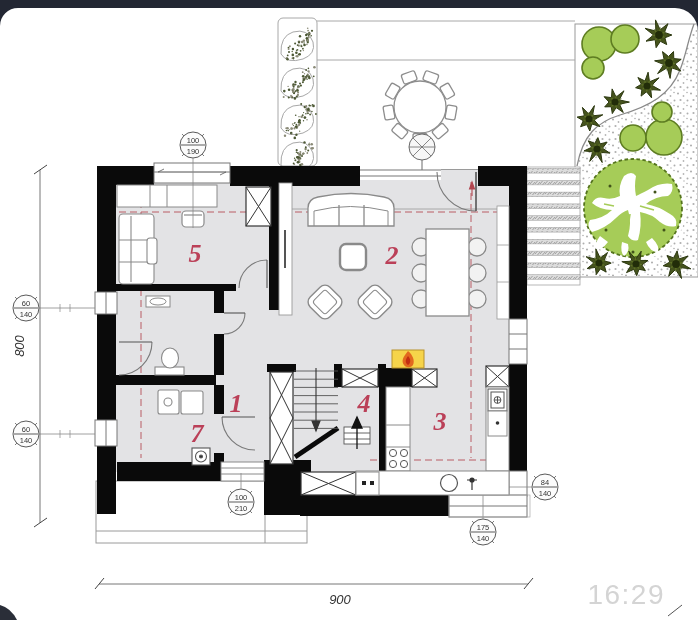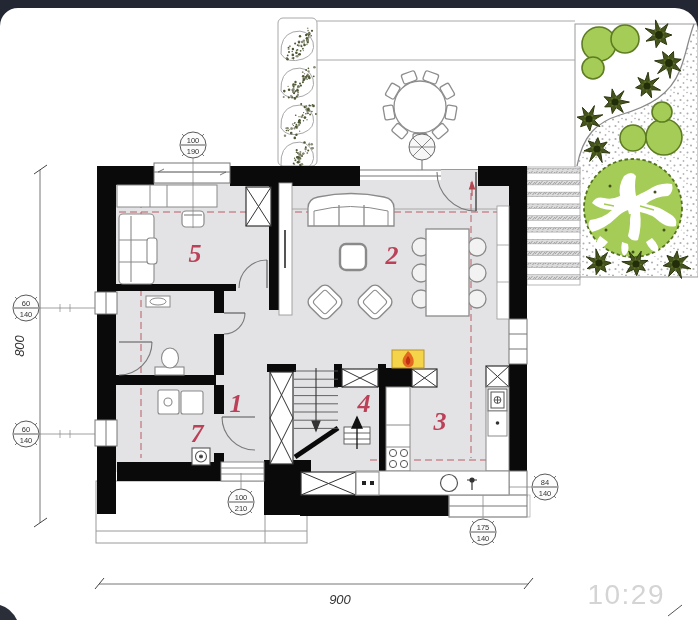--- a/index.html
+++ b/index.html
@@ -804,12 +804,12 @@
 
 <rect x="0" y="0" width="698" height="8" fill="#232733"></rect>
 
 <path d="M0,8 L18,8 A18,18 0 0 0 0,26 Z" fill="#232733"></path>
 
 <path d="M698,8 L675,8 A23,23 0 0 1 698,31 Z" fill="#232733"></path>
 
 <path d="M0,605 Q11,608 17,620 L0,620 Z" fill="#2a2e38"></path>
 
 </svg>
-<div style="position:absolute;right:33px;bottom:9px;font-size:28px;color:#d4d4d4;letter-spacing:1.5px;text-shadow:0 0 3px #ffffff, 0 0 6px #ffffff;font-family:'Liberation Sans',sans-serif;">10:29</div>
+<div style="position:absolute;right:33px;bottom:9px;font-size:28px;color:#d4d4d4;letter-spacing:1.5px;text-shadow:0 0 3px #ffffff, 0 0 6px #ffffff;font-family:'Liberation Sans',sans-serif;">16:29</div>
 </body></html>

